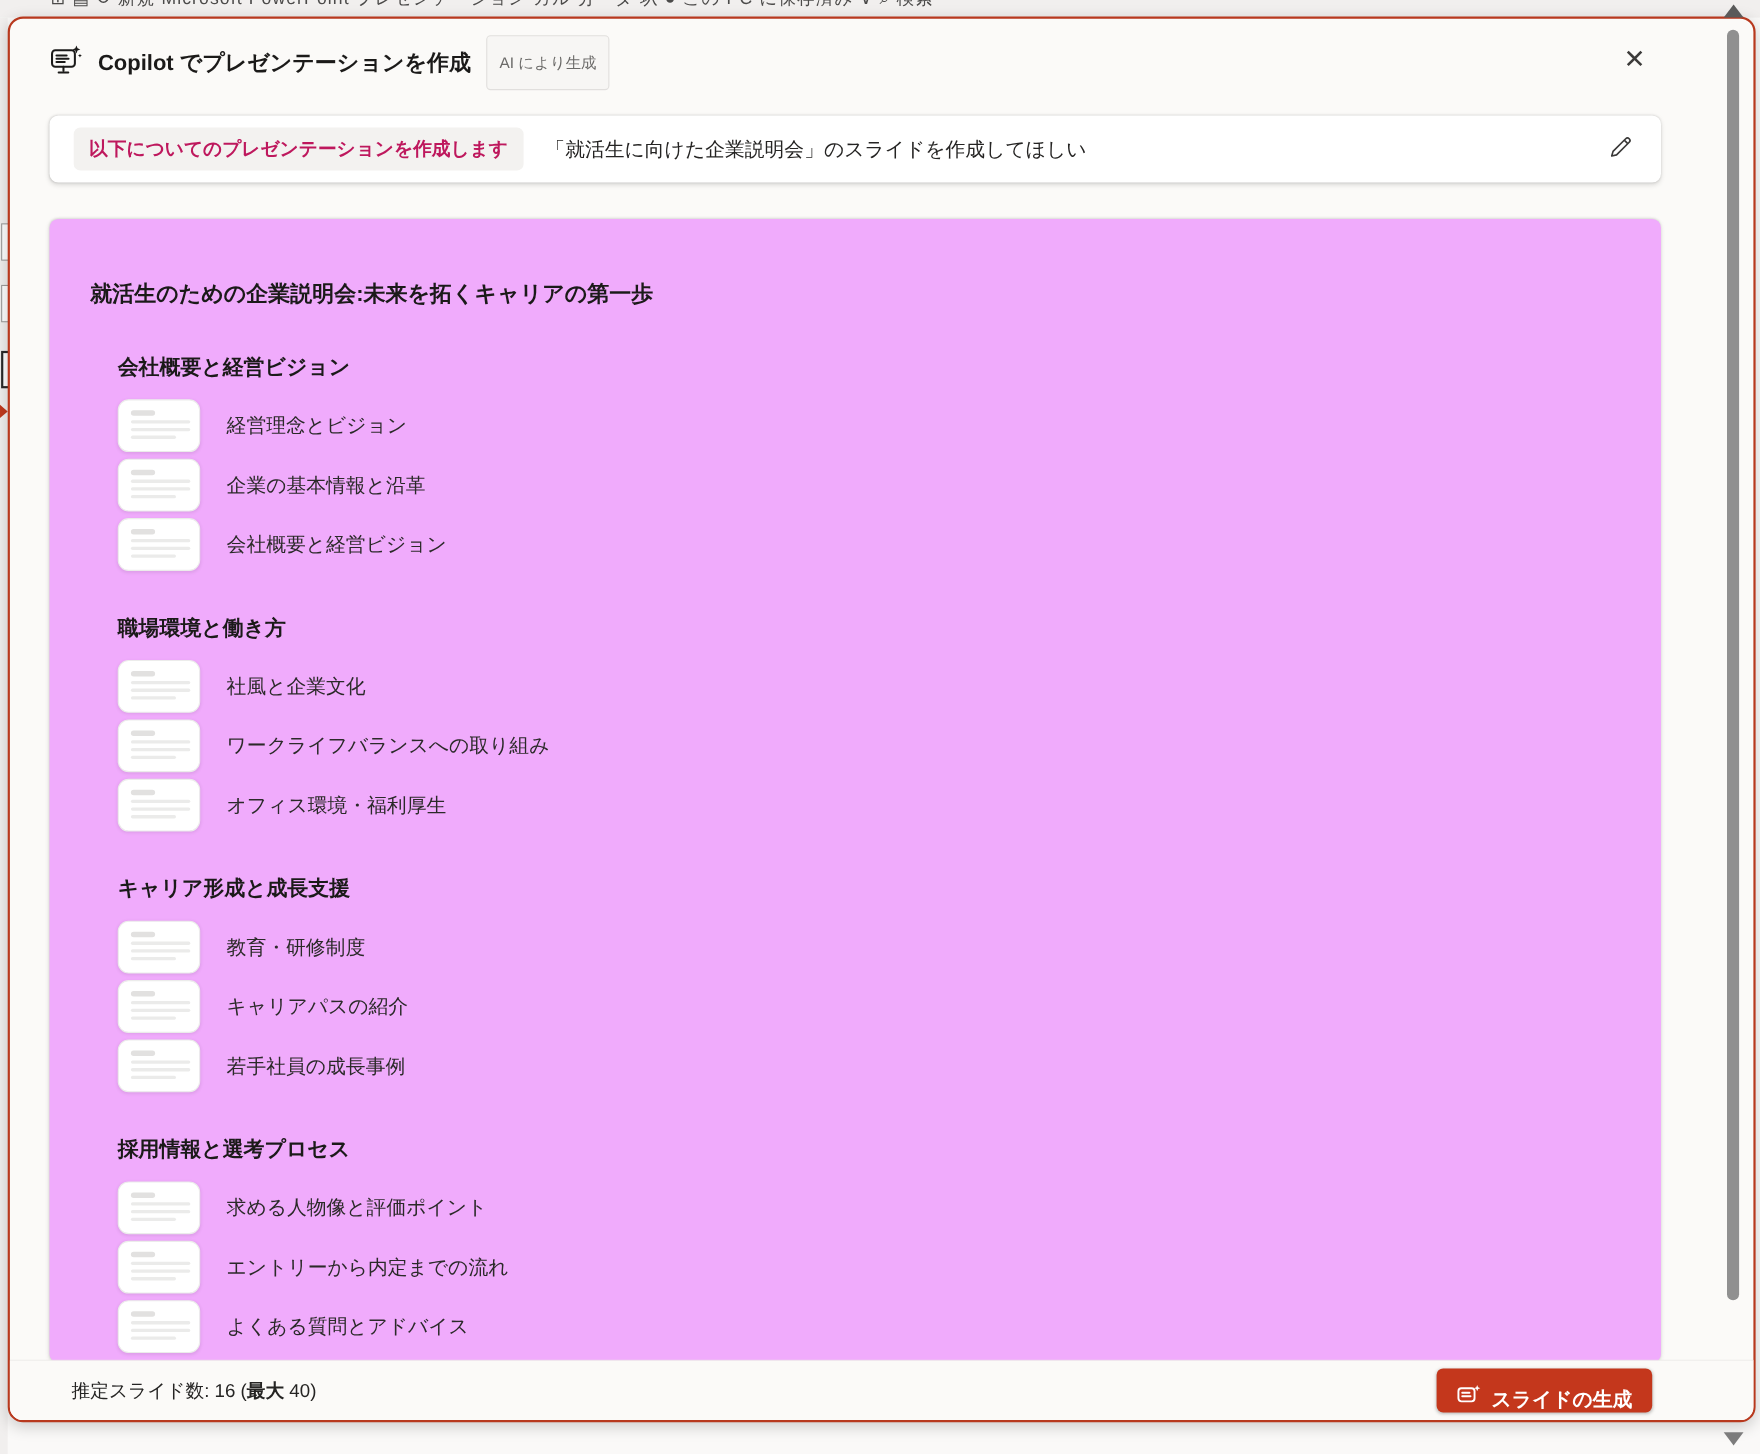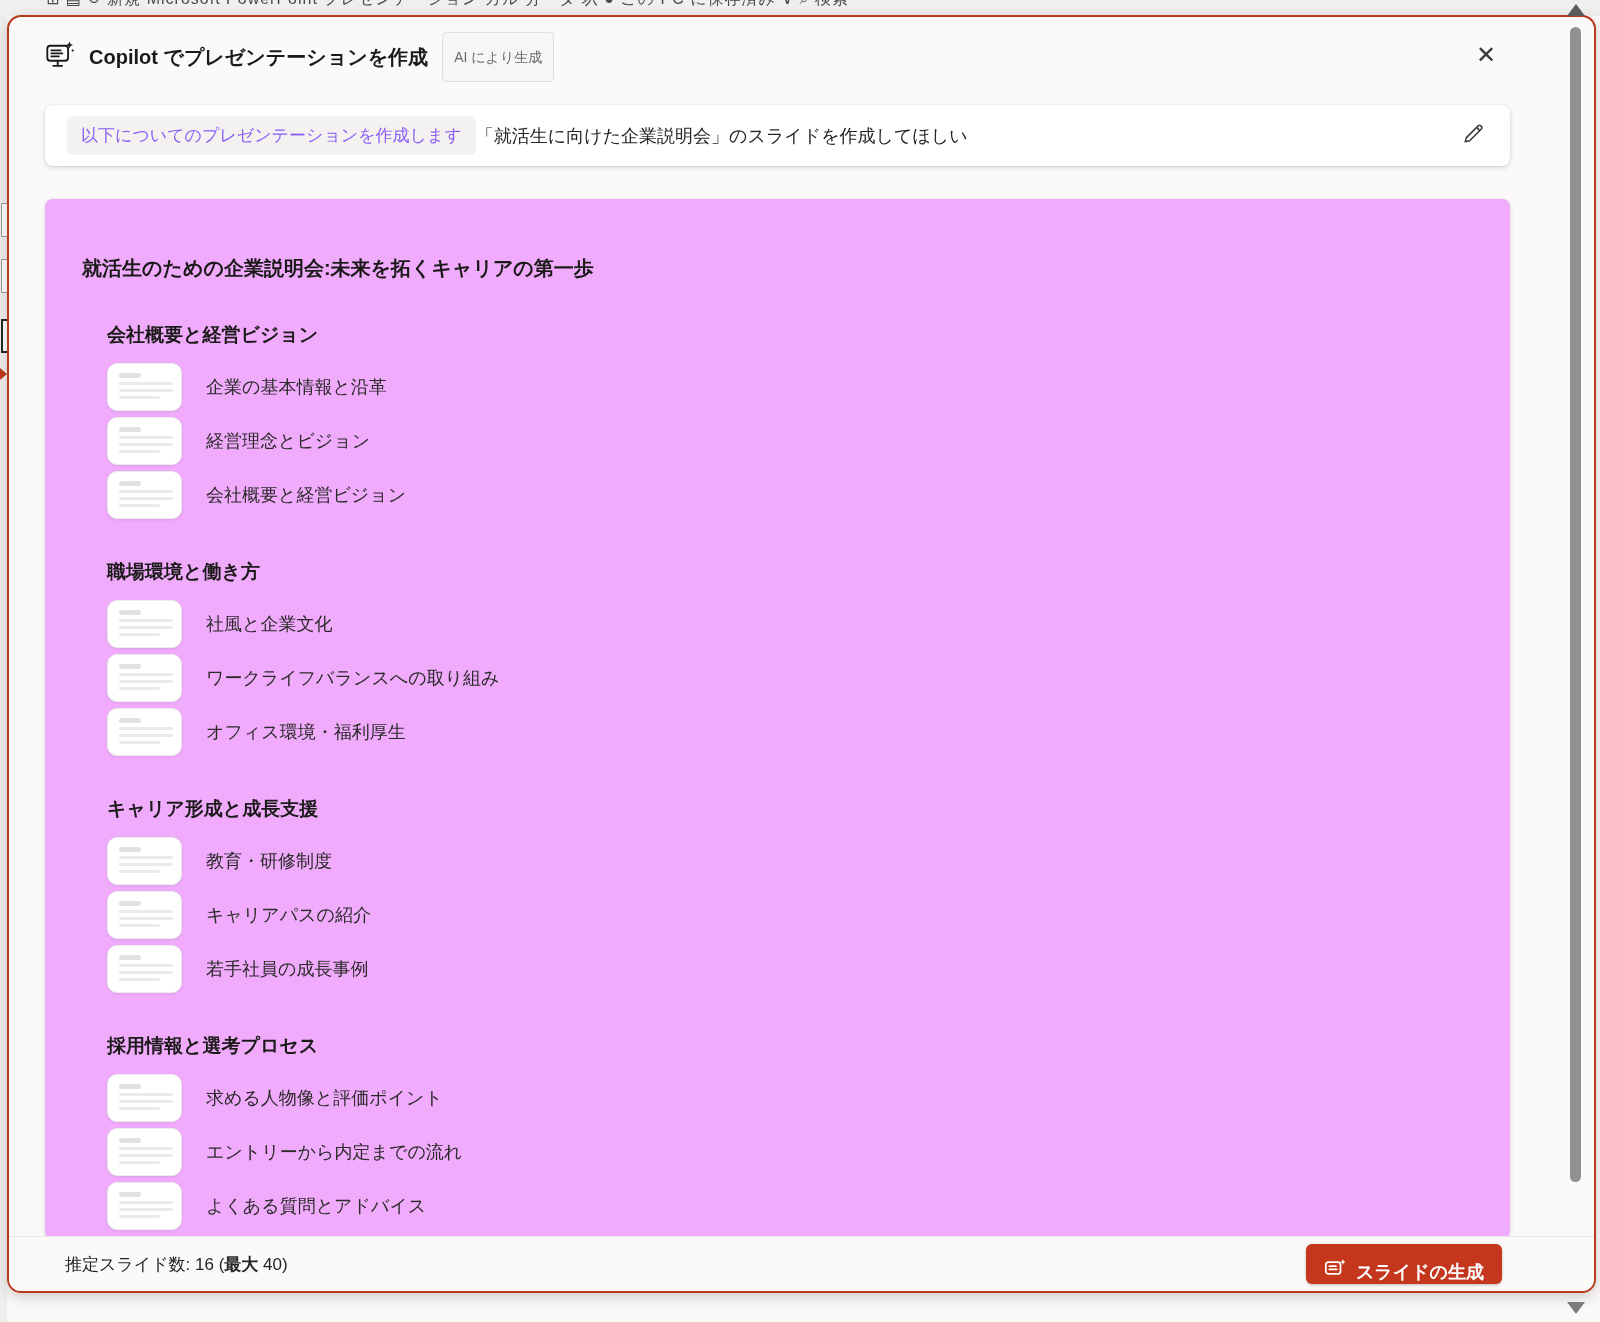--- a/index.html
+++ b/index.html
@@ -27,22 +27,22 @@
   .dlg-title{font-size:20px;font-weight:700;color:#1b1a19;text-align:center;}
   .ai-badge{font-size:14px;color:#6b6a68;background:#f7f6f4;border:1px solid #e1dfdd;border-radius:4px;padding:16px 11px;line-height:1.2;}
   .close-btn{position:absolute;top:24px;right:94px;width:28px;height:28px;display:flex;align-items:center;justify-content:center;
     font-size:24px;font-weight:400;color:#3c3b3a;line-height:1;cursor:pointer;background:none;border:none;padding:0;}
 
   .prompt-bar{
     position:absolute;left:36px;top:88px;width:1465px;height:61px;box-sizing:border-box;background:#fff;border-radius:8px;
     box-shadow:0 0 2px rgba(0,0,0,.12),0 2px 5px rgba(0,0,0,.13);
     display:flex;align-items:center;padding:0 22px;
   }
-  .prompt-pill{background:#f3f2f0;border-radius:6px;padding:8px 14px;font-size:17px;font-weight:400;color:#8b5cf6;white-space:nowrap;}
-  .prompt-text{font-size:18px;color:#252423;white-space:nowrap;}
+  .prompt-pill{background:#f3f2f0;border-radius:6px;padding:8px 14px;font-size:17px;font-weight:700;color:#be185d;white-space:nowrap;}
+  .prompt-text{margin-left:20px;font-size:18px;color:#252423;white-space:nowrap;}
   .edit-btn{margin-left:auto;width:30px;height:30px;display:flex;align-items:center;justify-content:center;background:none;border:none;padding:0;cursor:pointer;}
 
   .content-card{
     position:absolute;left:36px;top:182px;width:1465px;height:1040px;box-sizing:border-box;background:#f0abfc;border-radius:8px;
     box-shadow:0 0 2px rgba(0,0,0,.10),0 1px 5px rgba(0,0,0,.10);
     overflow:hidden;padding:55px 40px 0 37px;
   }
   .outline-title{font-size:20px;font-weight:700;color:#1b1a19;margin:0;line-height:28px;}
   .section{margin:41px 0 0 25px;}
   .section-heading{font-size:19px;font-weight:700;color:#1b1a19;margin:3px 0 16px 0;line-height:24px;}
@@ -125,30 +125,30 @@
 
     <div class="section">
       <h2 class="section-heading">会社概要と経営ビジョン</h2>
       <div class="slide-row">
         <div class="thumb">
             <div class="bar-t"></div>
             <div class="bar"></div>
             <div class="bar"></div>
             <div class="bar s"></div>
           </div>
+        <span class="slide-label">経営理念とビジョン</span>
+      </div>
+      <div class="slide-row">
+        <div class="thumb">
+            <div class="bar-t"></div>
+            <div class="bar"></div>
+            <div class="bar"></div>
+            <div class="bar s"></div>
+          </div>
         <span class="slide-label">企業の基本情報と沿革</span>
-      </div>
-      <div class="slide-row">
-        <div class="thumb">
-            <div class="bar-t"></div>
-            <div class="bar"></div>
-            <div class="bar"></div>
-            <div class="bar s"></div>
-          </div>
-        <span class="slide-label">経営理念とビジョン</span>
       </div>
       <div class="slide-row">
         <div class="thumb">
             <div class="bar-t"></div>
             <div class="bar"></div>
             <div class="bar"></div>
             <div class="bar s"></div>
           </div>
         <span class="slide-label">会社概要と経営ビジョン</span>
       </div>

